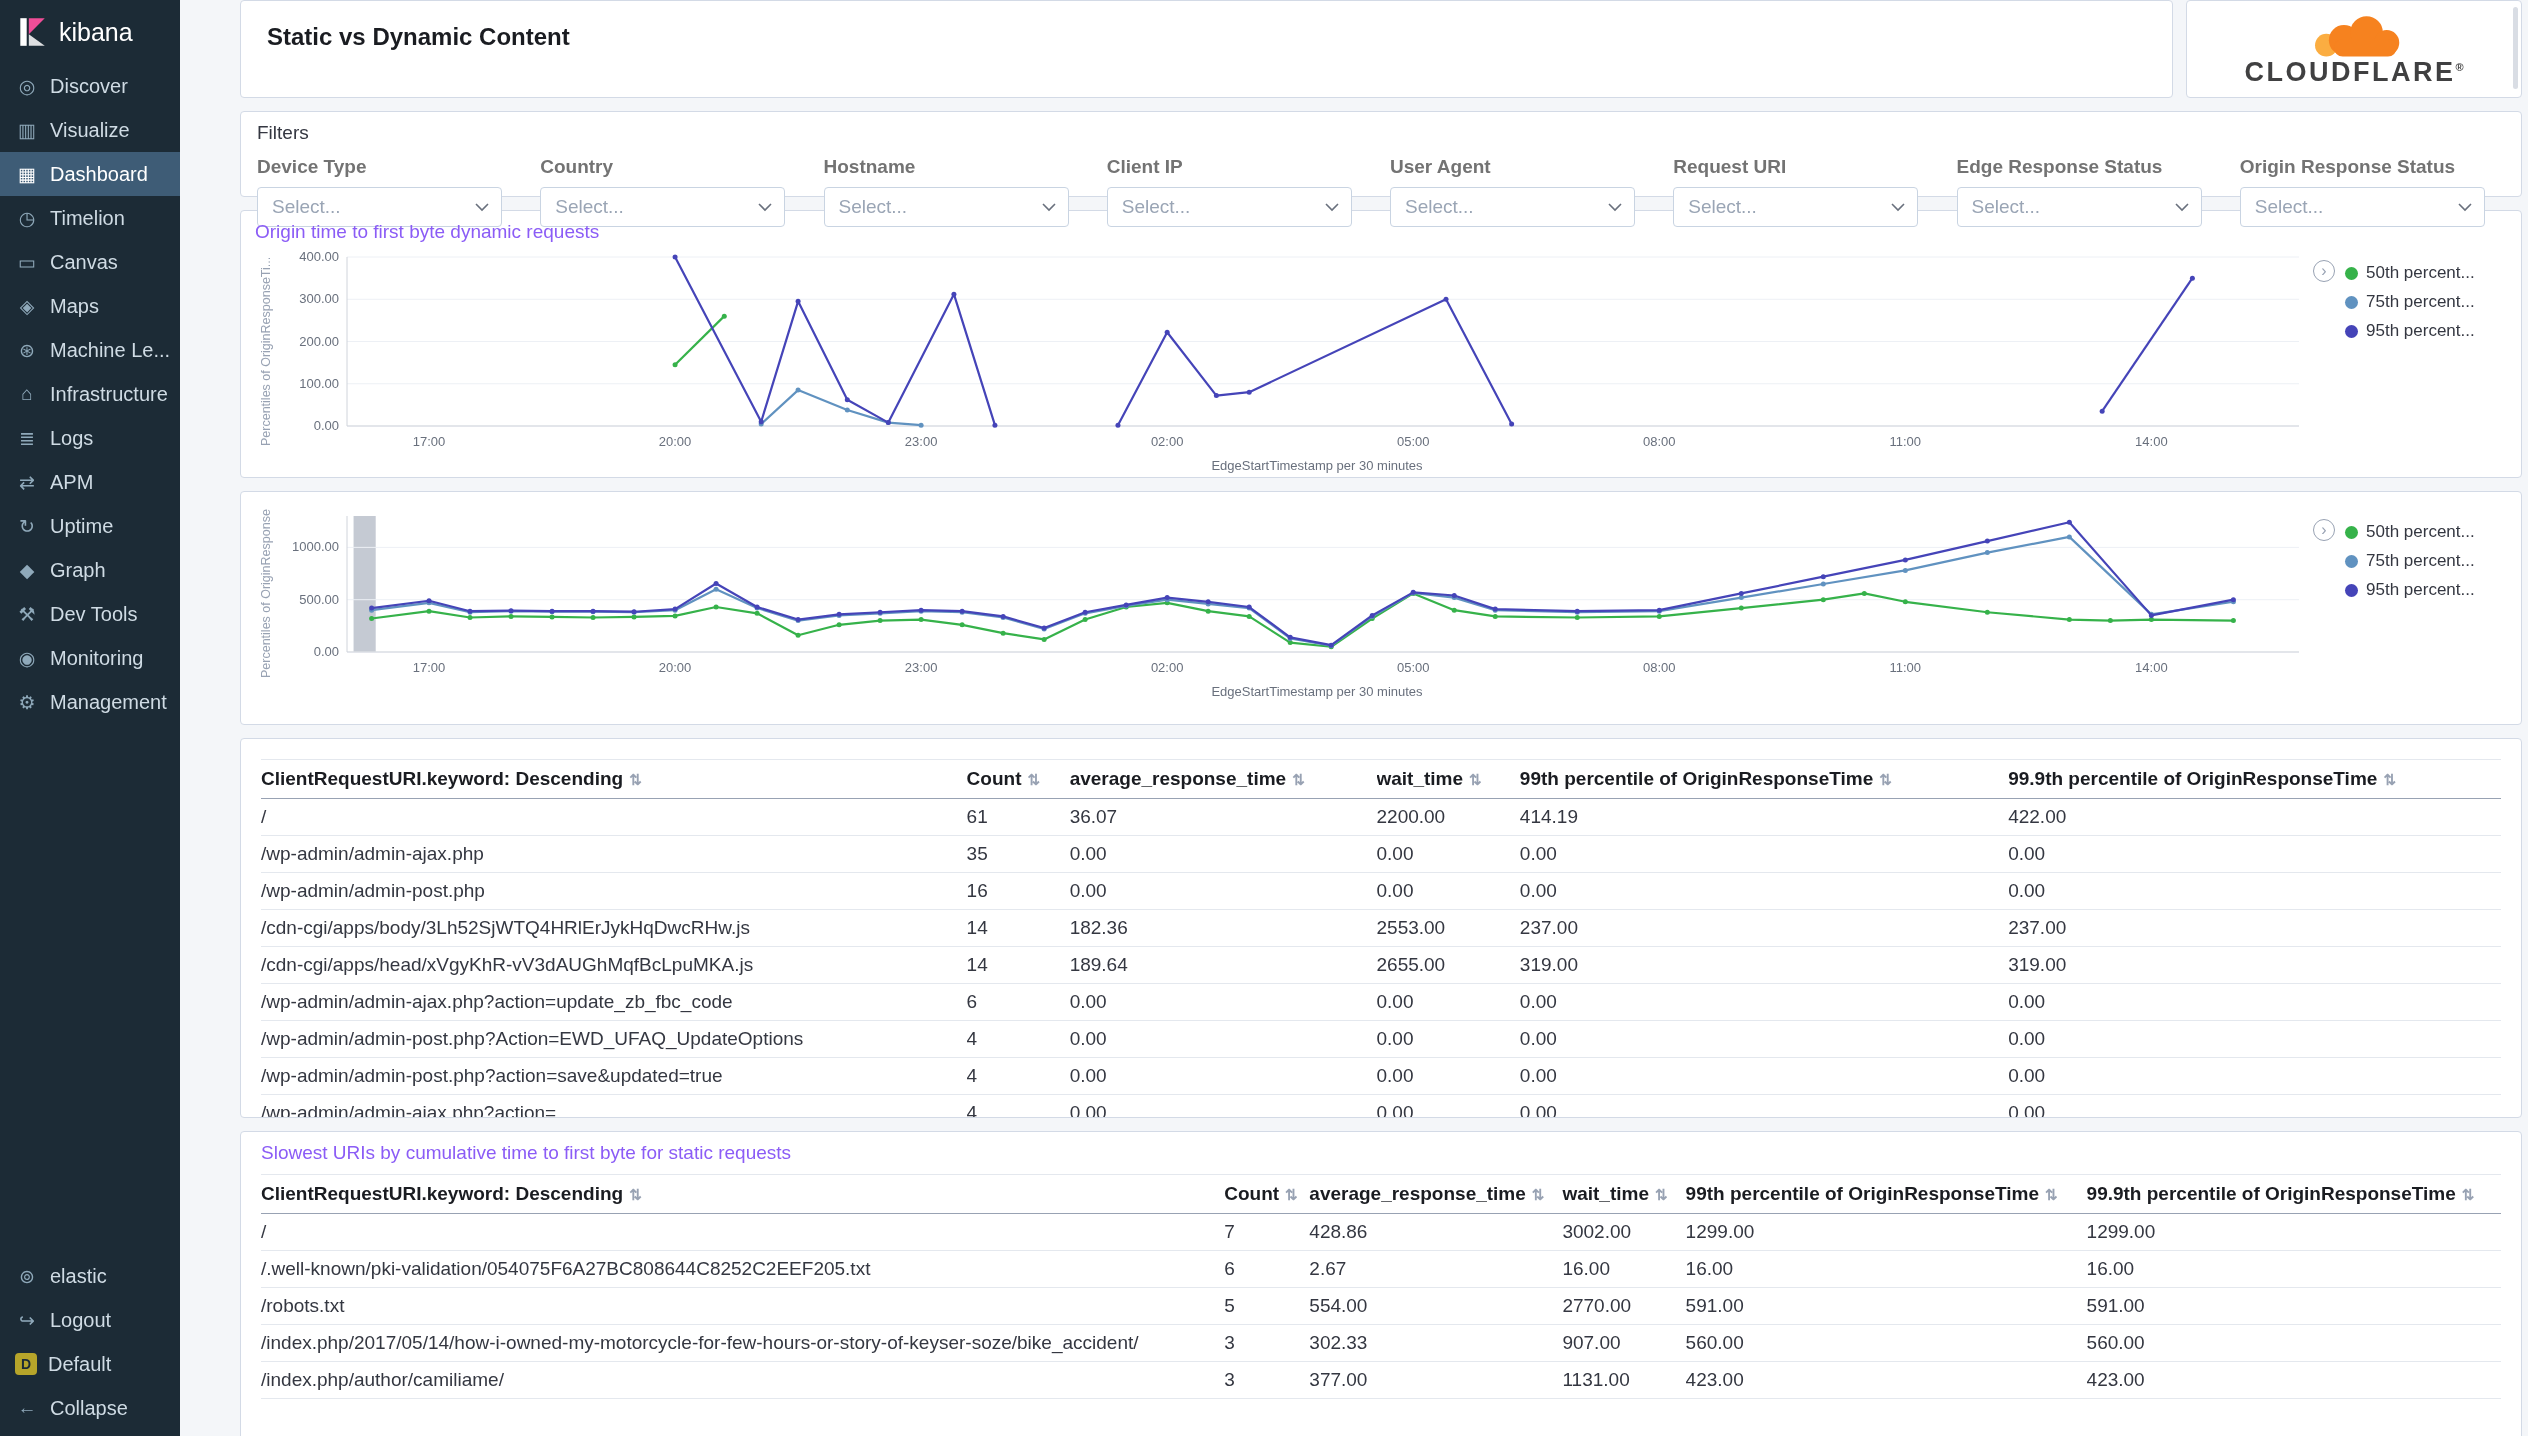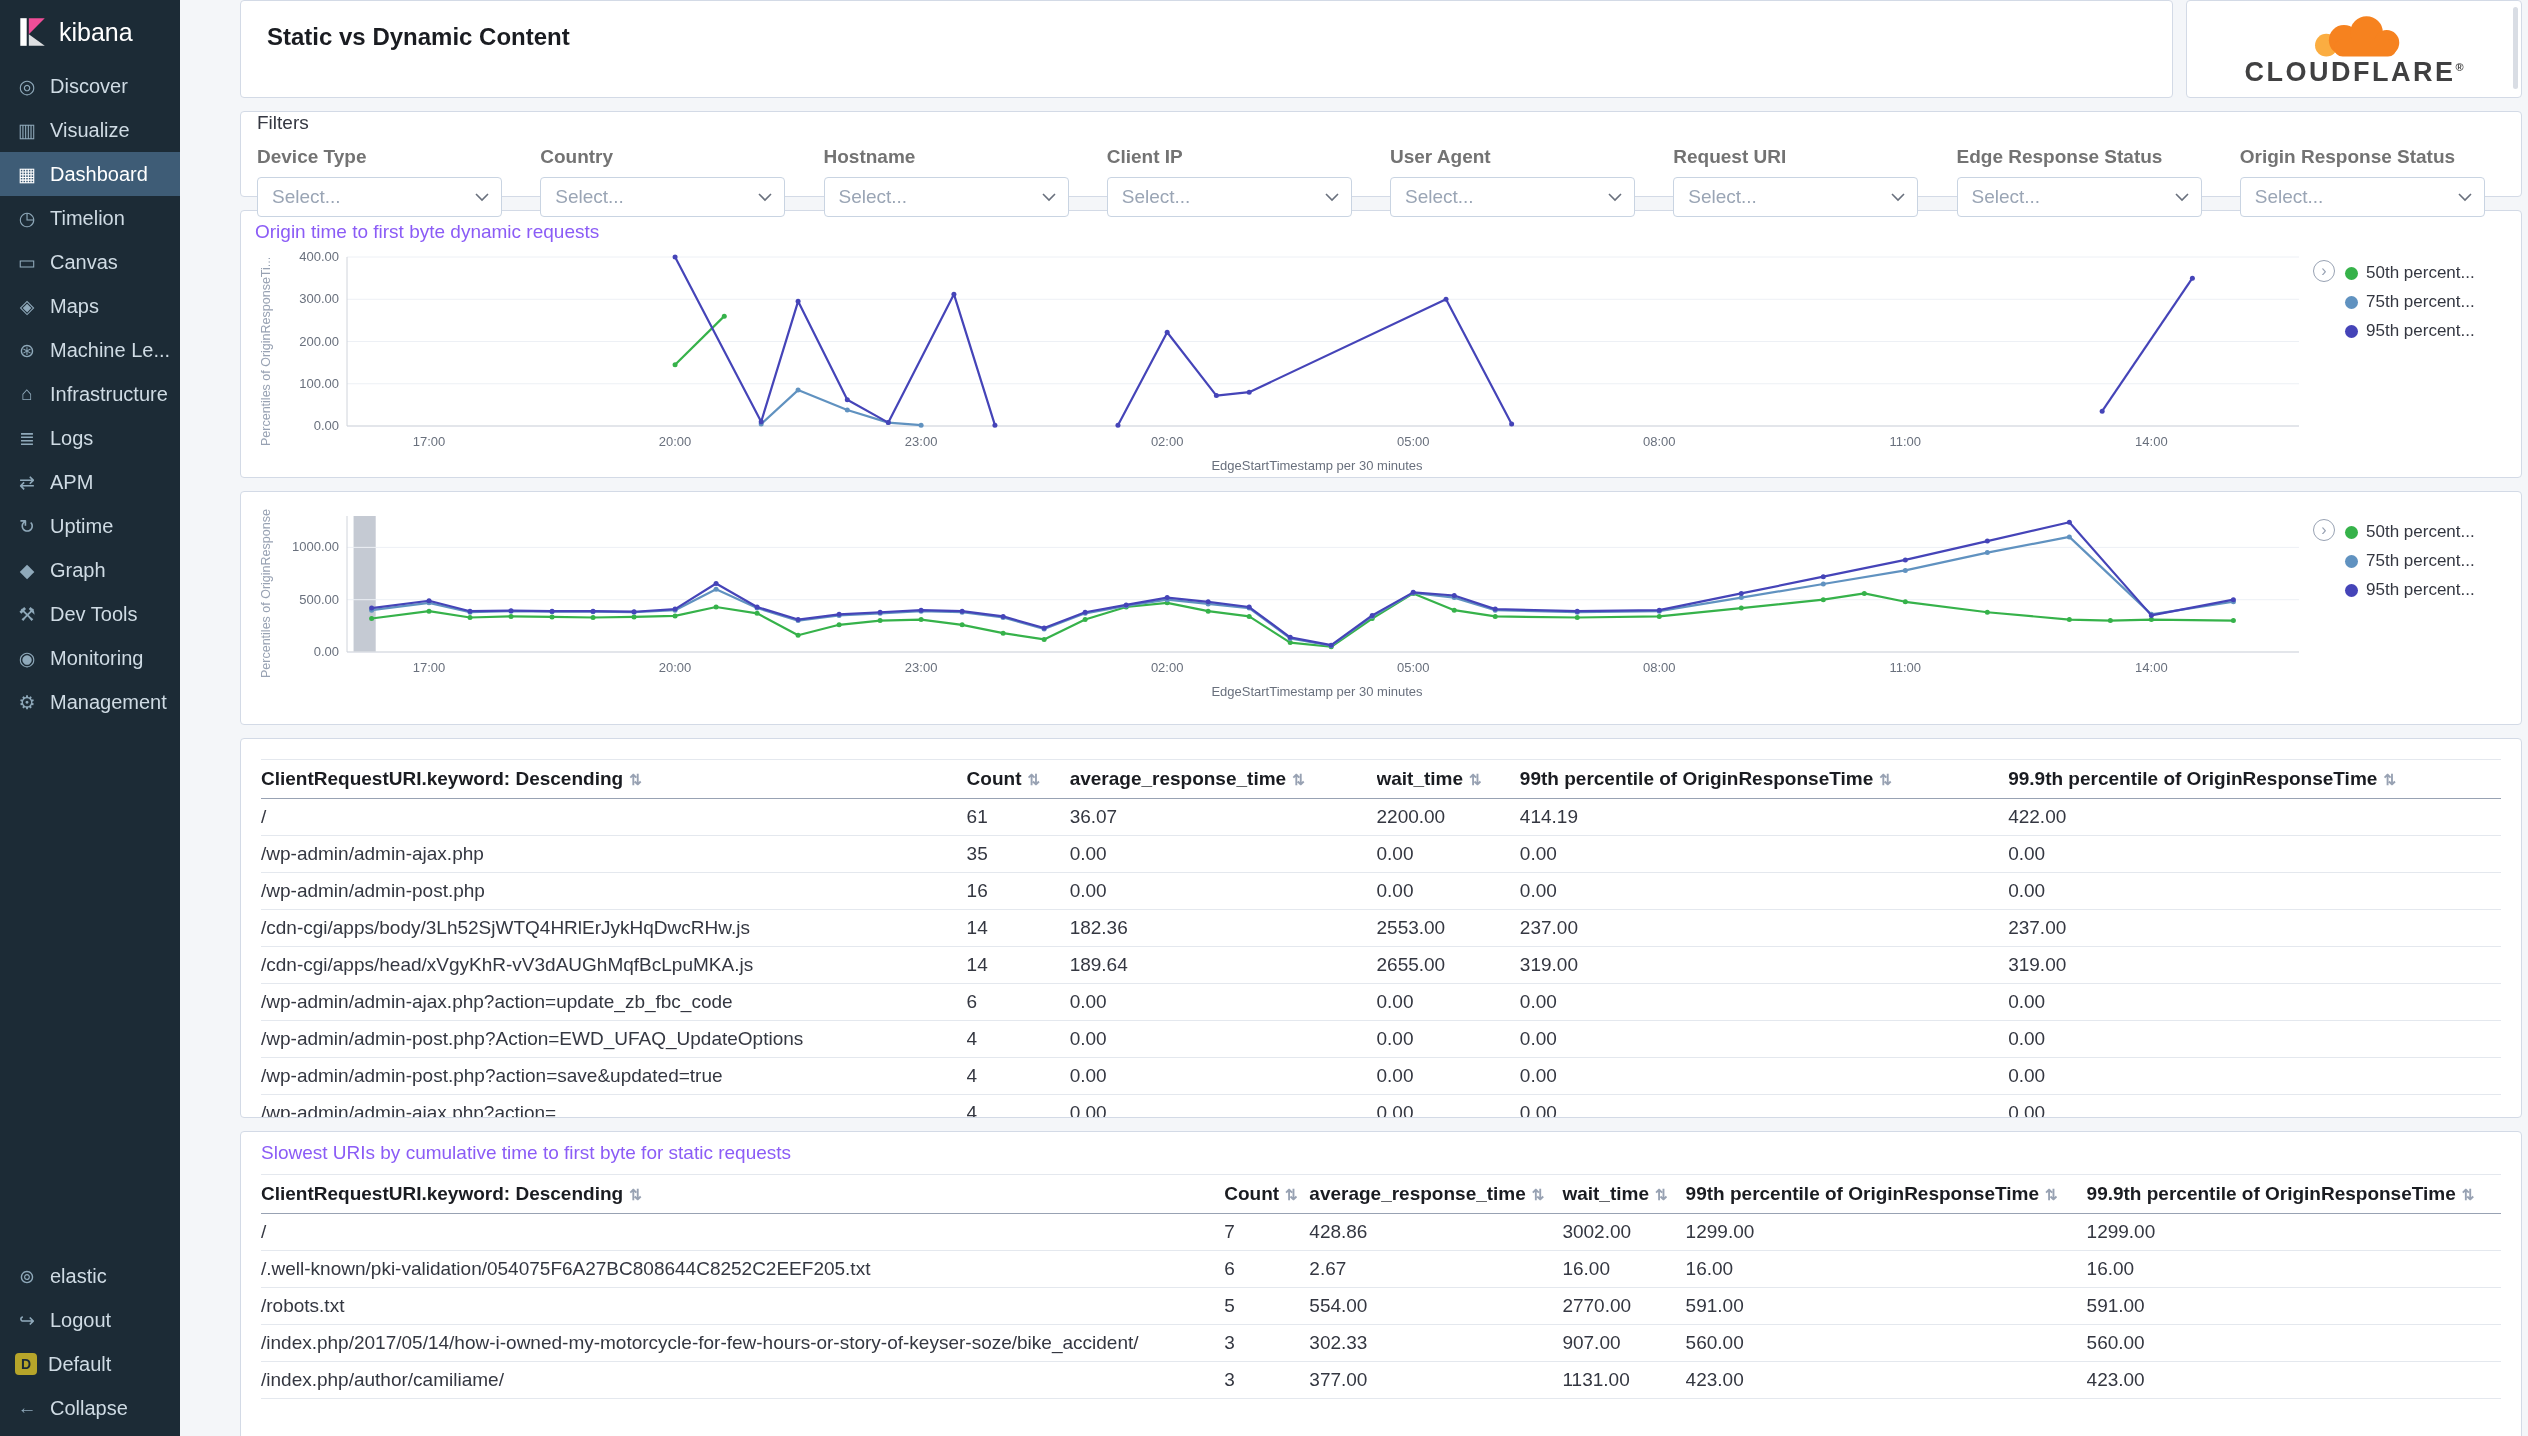--- a/index.html
+++ b/index.html
@@ -27,21 +27,21 @@
   .top-row{display:flex;gap:13px;height:98px;}
   .logo-panel{width:336px;flex-shrink:0;position:relative;display:flex;align-items:center;justify-content:center;overflow:hidden;}
   .cf-logo{display:flex;flex-direction:column;align-items:center;padding-top:2px;}
   .cf-text{font-size:27px;font-weight:bold;letter-spacing:2.5px;color:#404041;line-height:1;}
   .cf-text sup{font-size:11px;letter-spacing:0;}
   .mini-scrollbar{position:absolute;right:3px;top:6px;width:5px;height:82px;background:#d9dde4;border-radius:3px;}
   .title-panel{flex:1;padding:22px 26px;}
   .title-panel h1{font-size:24px;font-weight:bold;color:#1a1c21;}
 
   
-  .filters-panel{margin-top:13px;height:86px;padding:0 16px;}
+  .filters-panel{margin-top:13px;height:86px;padding:10px 16px;}
   .filters-label{font-size:19px;color:#343741;}
   .filters-row{display:flex;gap:18px;margin-top:12px;}
   .filter{flex:1;min-width:0;}
   .filter-label{font-size:19px;font-weight:bold;color:#737373;margin-bottom:9px;white-space:nowrap;}
   .select-box{height:40px;max-width:245px;border:1px solid #c9d4e2;border-radius:4px;background:#fff;display:flex;align-items:center;justify-content:space-between;padding:0 12px 0 14px;cursor:pointer;}
   .select-placeholder{font-size:19px;color:#9aa5b5;}
 
   
   .chart-panel{margin-top:13px;height:268px;padding:10px 14px 4px;overflow:hidden;}
   .chart-panel-2{height:234px;}

